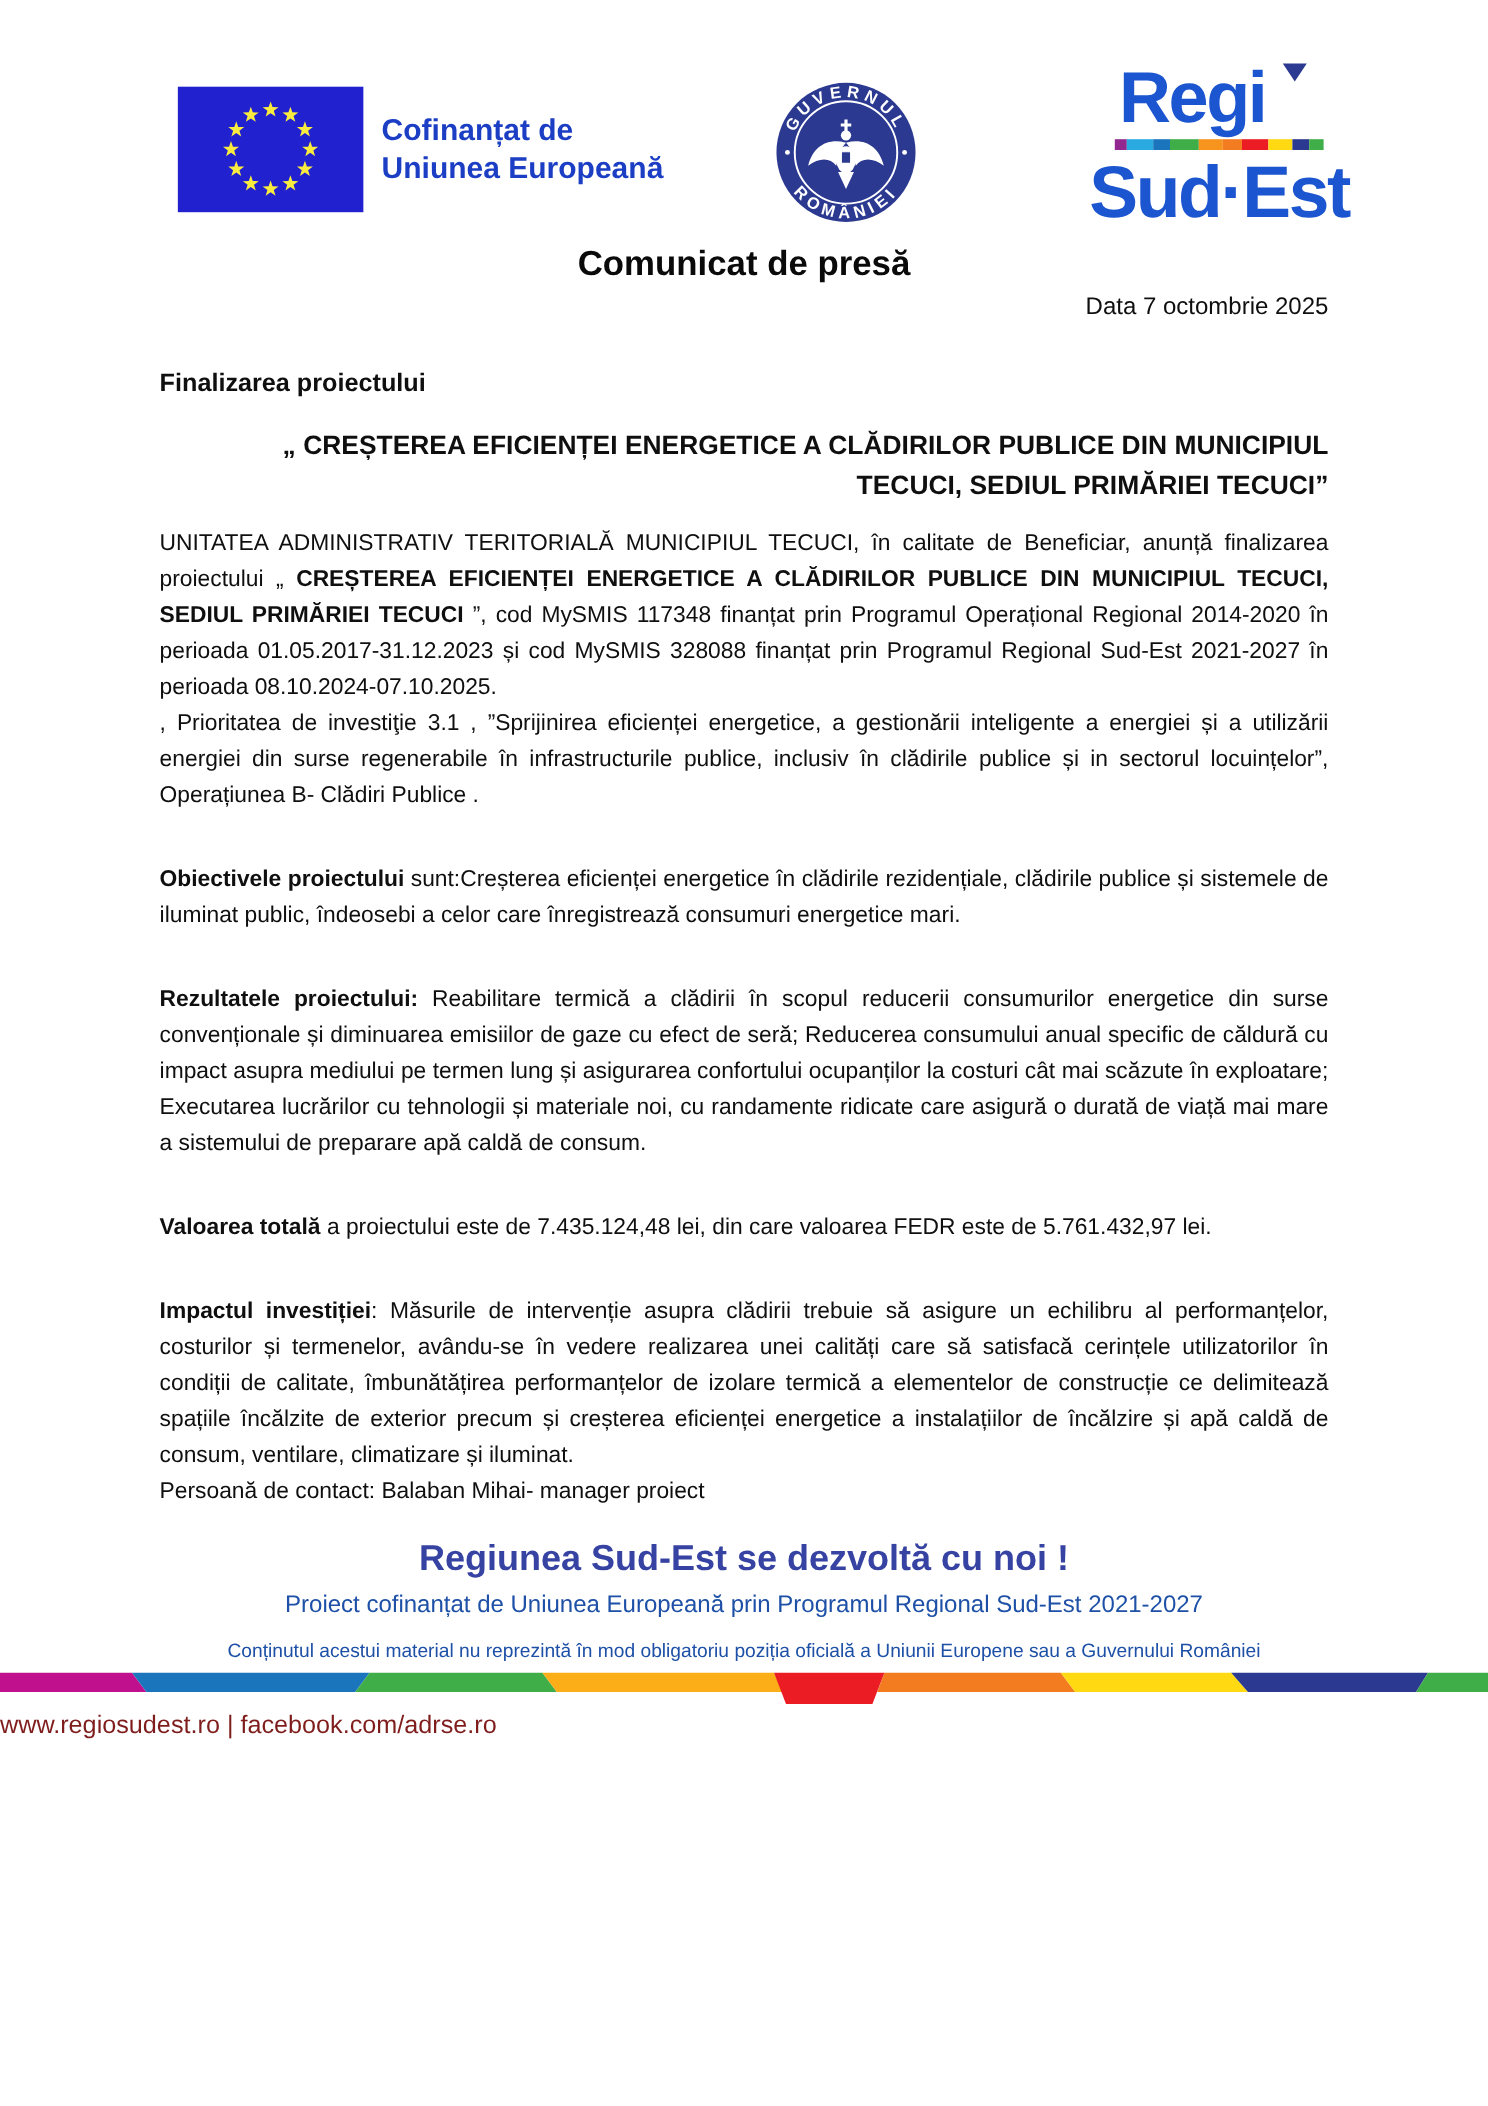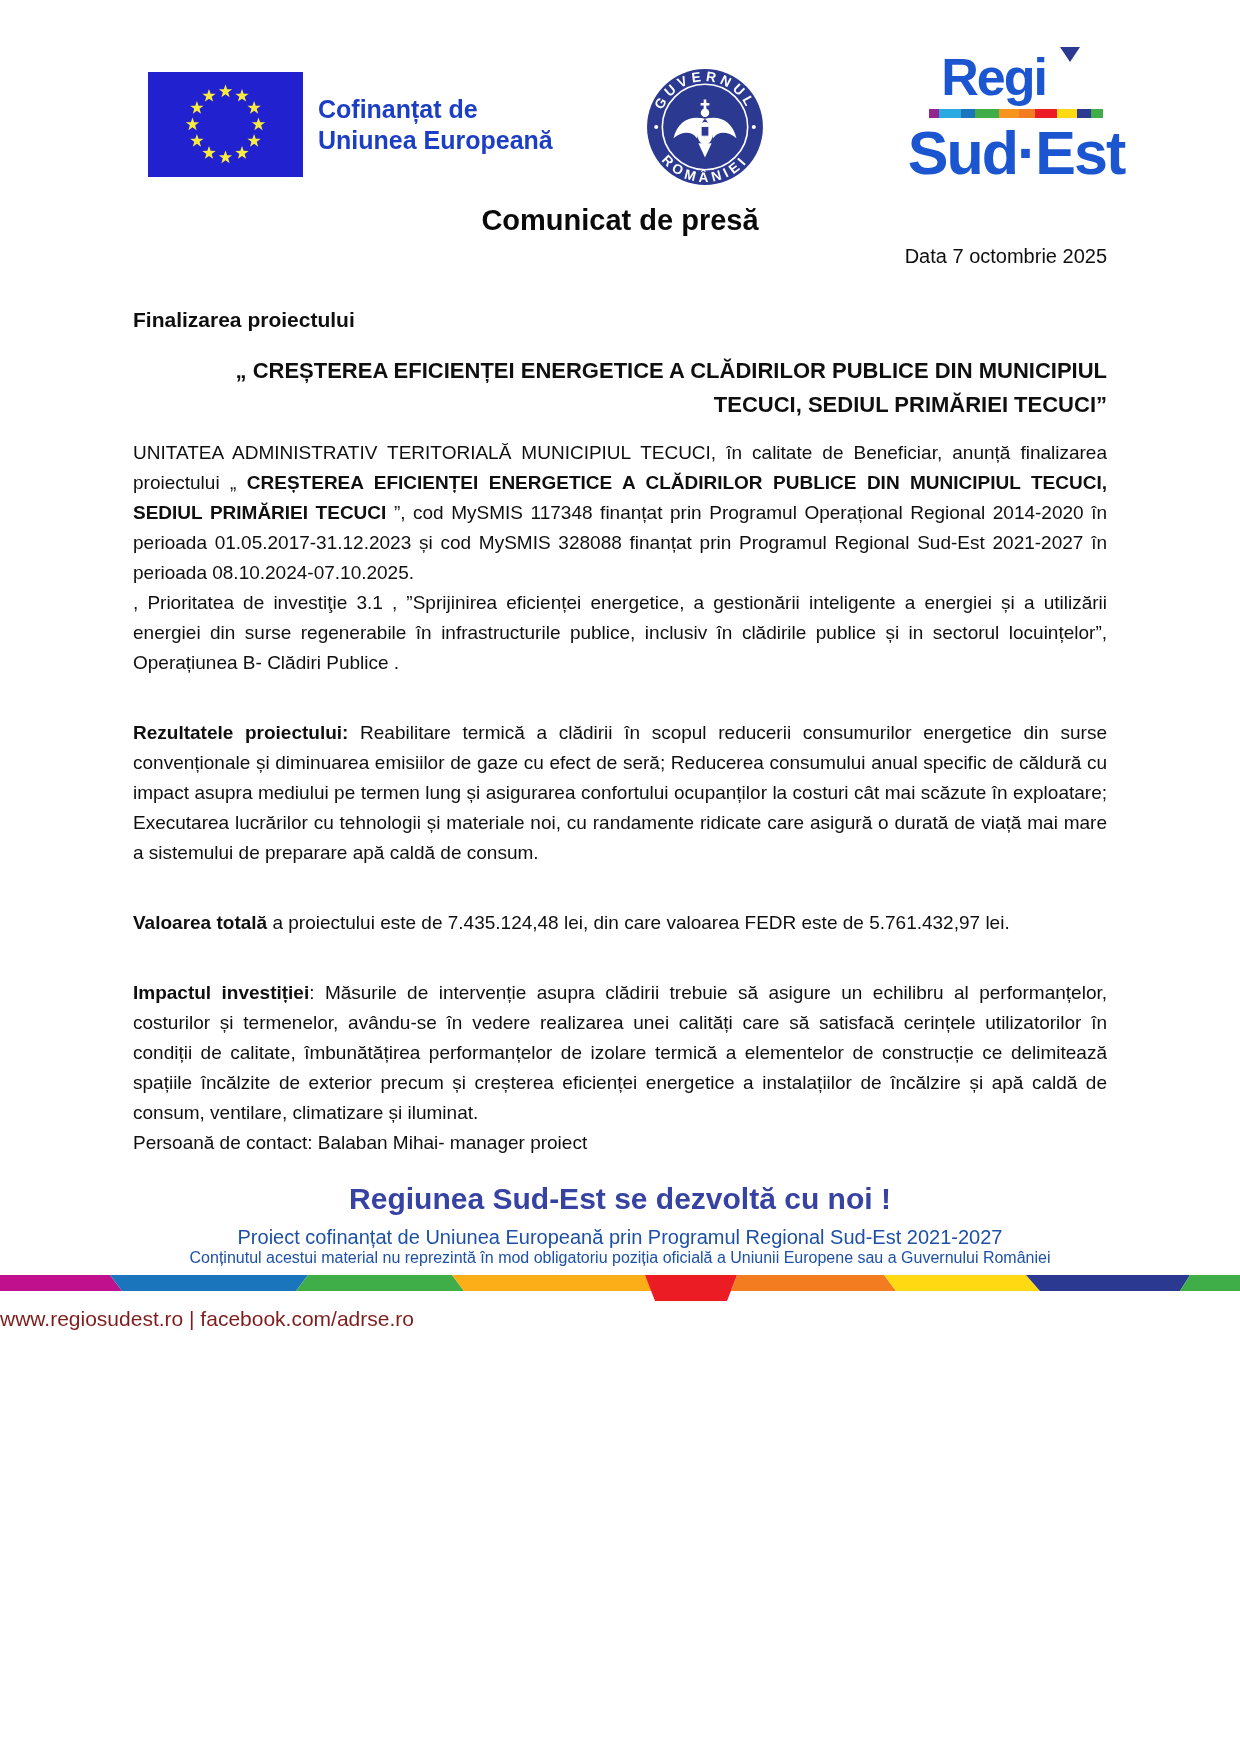--- a/index.html
+++ b/index.html
@@ -6,21 +6,21 @@
   .page{position:relative;width:1240px;height:1658px;background:#fff;overflow:hidden;
         font-family:"Liberation Sans","DejaVu Sans",sans-serif;color:#0f0f0f;}
 
   
   .header{position:relative;height:186px;}
   .eu-logo{position:absolute;left:148px;top:72px;display:flex;align-items:center;}
   .eu-flag svg{display:block;}
   .eu-caption{margin-left:15px;color:#1b3ec4;font-weight:bold;font-size:25px;line-height:31px;}
   .gov-seal{position:absolute;left:644px;top:66px;}
   .regio-logo{position:absolute;left:928px;top:54px;width:176px;display:flex;flex-direction:column;align-items:center;}
-  .regio-word{display:flex;align-items:flex-start;color:#1c55d0;font-weight:bold;font-size:52px;line-height:0.92;letter-spacing:-2px;}
+  .regio-word{display:flex;align-items:center;color:#1c55d0;font-weight:bold;font-size:60px;line-height:0.92;letter-spacing:-2px;}
   .regio-wheel{position:relative;width:42px;height:42px;margin-left:3px;margin-bottom:1px;}
   .wheel-ring{width:42px;height:42px;border-radius:50%;
      background:conic-gradient(#29ABE2 0 45deg,#3FAE49 45deg 90deg,#FFDE17 90deg 135deg,
         #F7941D 135deg 180deg,#EF4136 180deg 225deg,#D4145A 225deg 270deg,
         #2B3990 270deg 315deg,#1B75BC 315deg 360deg);}
   .wheel-hole{position:absolute;left:13px;top:13px;width:16px;height:16px;border-radius:50%;background:#fff;}
   .wheel-notch{position:absolute;left:50%;top:-7px;transform:translateX(-50%);width:0;height:0;
      border-left:10px solid transparent;border-right:10px solid transparent;border-top:15px solid #2b3990;}
   .regio-bar{display:flex;width:174px;height:9px;margin:7px 0 5px;}
   .regio-bar span{height:9px;}
@@ -36,21 +36,21 @@
 
   
   .body-text{margin-top:16px;font-size:19px;line-height:30px;text-align:justify;}
   .para{margin:0;}
   .gap{margin-top:40px;}
   .no-justify{text-align:left;}
 
   
   .slogan{text-align:center;color:#3743a2;font-weight:bold;font-size:30px;margin-top:24px;}
   .cofinance{text-align:center;color:#1d50a6;font-size:20px;margin-top:10px;}
-  .disclaimer{text-align:center;color:#1d50a6;font-size:16px;margin-top:0;}
+  .disclaimer{text-align:center;color:#1d50a6;font-size:16px;margin-top:19px;}
   .stripe{margin-top:6px;}
   .stripe svg{display:block;}
   .links{color:#7f1d1d;font-weight:normal;font-size:21px;margin-top:4px;}
 </style>
 </head>
 <body>
 
 <div class="page">
 
   <div class="header">
@@ -144,20 +144,21 @@
       <div>„ CREȘTEREA EFICIENȚEI ENERGETICE A CLĂDIRILOR PUBLICE DIN MUNICIPIUL</div>
       <div>TECUCI, SEDIUL PRIMĂRIEI TECUCI”</div>
     </div>
 
     <div class="body-text">
 
       <p class="para"><span>UNITATEA ADMINISTRATIV TERITORIALĂ MUNICIPIUL TECUCI, în calitate de Beneficiar, anunță finalizarea proiectului „ </span><b>CREȘTEREA EFICIENȚEI ENERGETICE A CLĂDIRILOR PUBLICE DIN MUNICIPIUL TECUCI, SEDIUL PRIMĂRIEI TECUCI </b><span>”, cod MySMIS 117348 finanțat prin Programul Operațional Regional 2014-2020 în perioada 01.05.2017-31.12.2023 și cod MySMIS 328088 finanțat prin Programul Regional Sud-Est 2021-2027 în perioada 08.10.2024-07.10.2025.</span></p>
 
       <p class="para">, Prioritatea de investiţie 3.1 , ”Sprijinirea eficienței energetice, a gestionării inteligente a energiei și a utilizării energiei din surse regenerabile în infrastructurile publice, inclusiv în clădirile publice și in sectorul locuințelor”, Operațiunea B- Clădiri Publice .</p>
 
+      <p class="para gap"><b>Obiectivele proiectului</b><span> sunt:Creșterea eficienței energetice în clădirile rezidențiale, clădirile publice și sistemele de iluminat public, îndeosebi a celor care înregistrează consumuri energetice mari.</span></p>
 
       <p class="para gap"><b>Rezultatele proiectului:</b><span> Reabilitare termică a clădirii în scopul reducerii consumurilor energetice din surse convenționale și diminuarea emisiilor de gaze cu efect de seră; Reducerea consumului anual specific de căldură cu impact asupra mediului pe termen lung și asigurarea confortului ocupanților la costuri cât mai scăzute în exploatare; Executarea lucrărilor cu tehnologii și materiale noi, cu randamente ridicate care asigură o durată de viață mai mare a sistemului de preparare apă caldă de consum.</span></p>
 
       <p class="para gap"><b>Valoarea totală</b><span> a proiectului este de 7.435.124,48 lei, din care valoarea FEDR este de 5.761.432,97 lei.</span></p>
 
       <p class="para gap"><b>Impactul investiției</b><span>: Măsurile de intervenție asupra clădirii trebuie să asigure un echilibru al performanțelor, costurilor și termenelor, avându-se în vedere realizarea unei calități care să satisfacă cerințele utilizatorilor în condiții de calitate, îmbunătățirea performanțelor de izolare termică a elementelor de construcție ce delimitează spațiile încălzite de exterior precum și creșterea eficienței energetice a instalațiilor de încălzire și apă caldă de consum, ventilare, climatizare și iluminat.</span></p>
 
 
       <p class="para no-justify">Persoană de contact: Balaban Mihai- manager proiect</p>
     </div>

